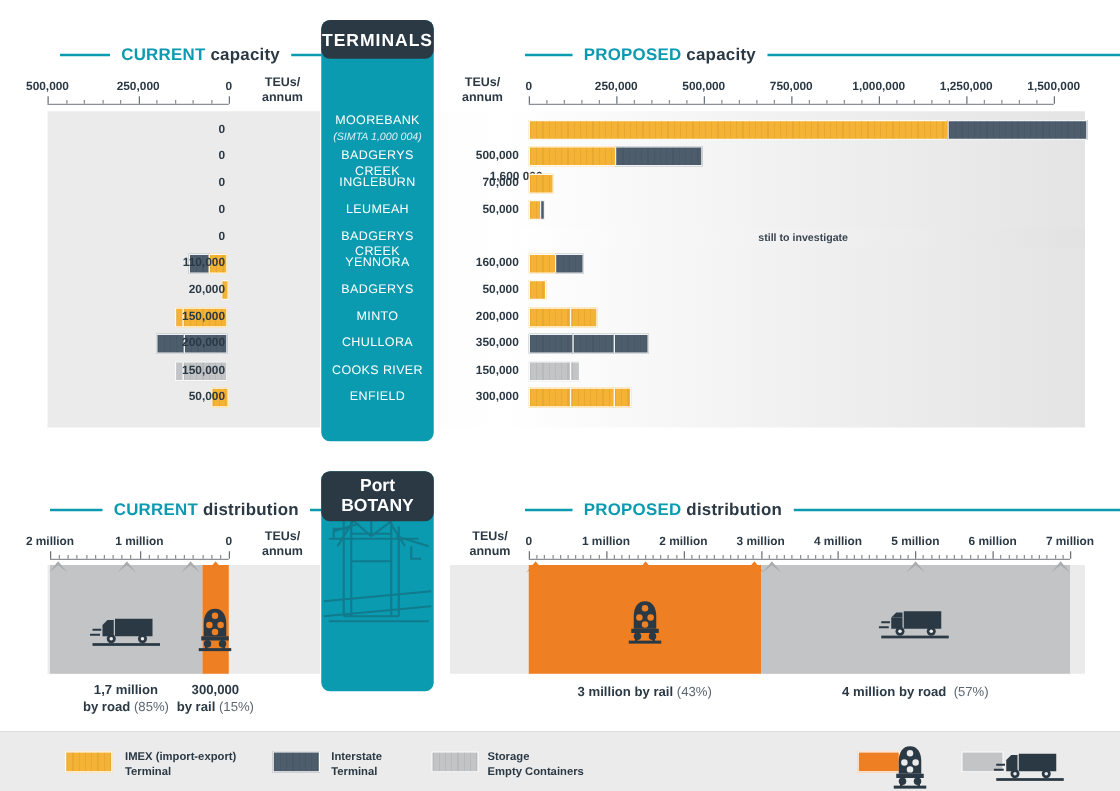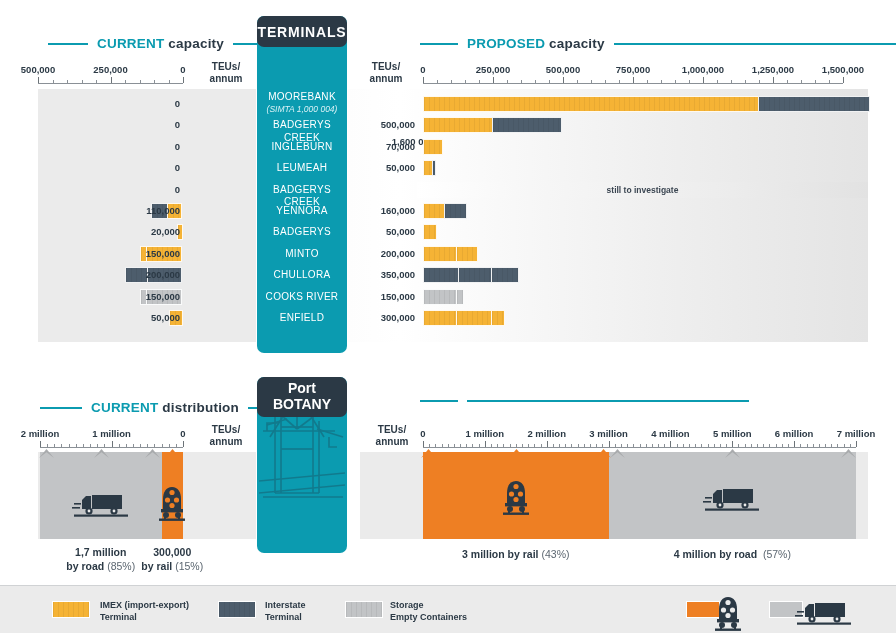--- a/index.html
+++ b/index.html
@@ -372,20 +372,23 @@
 <div class="sec-title" style="left:40px; top:400px;">
   <div class="rule" style="width:42px;"></div>
   <div class="txt">
     <span class="hl">CURRENT</span><span> distribution</span>
   </div>
   <div class="rule" style="width:38px;"></div>
 </div>
 
 <div class="sec-title" style="left:420px; top:400px;">
   <div class="rule" style="width:38px;"></div>
+  <div class="txt">
+    <span class="hl">PROPOSED</span><span> distribution</span>
+  </div>
   <div class="rule" style="width:282px;"></div>
 </div>
 
 <div class="panel" style="left:38px; top:452px; width:218px; height:87px;"></div>
 <div class="panel" style="left:360px; top:452px; width:508px; height:87px;"></div>
 
 <div class="teus-lbl" style="left:202px; top:424px; width:48px;">
   <span>TEUs/</span><br><span>annum</span>
 </div>
 <div class="teus-lbl" style="left:368px; top:424px; width:48px;">

